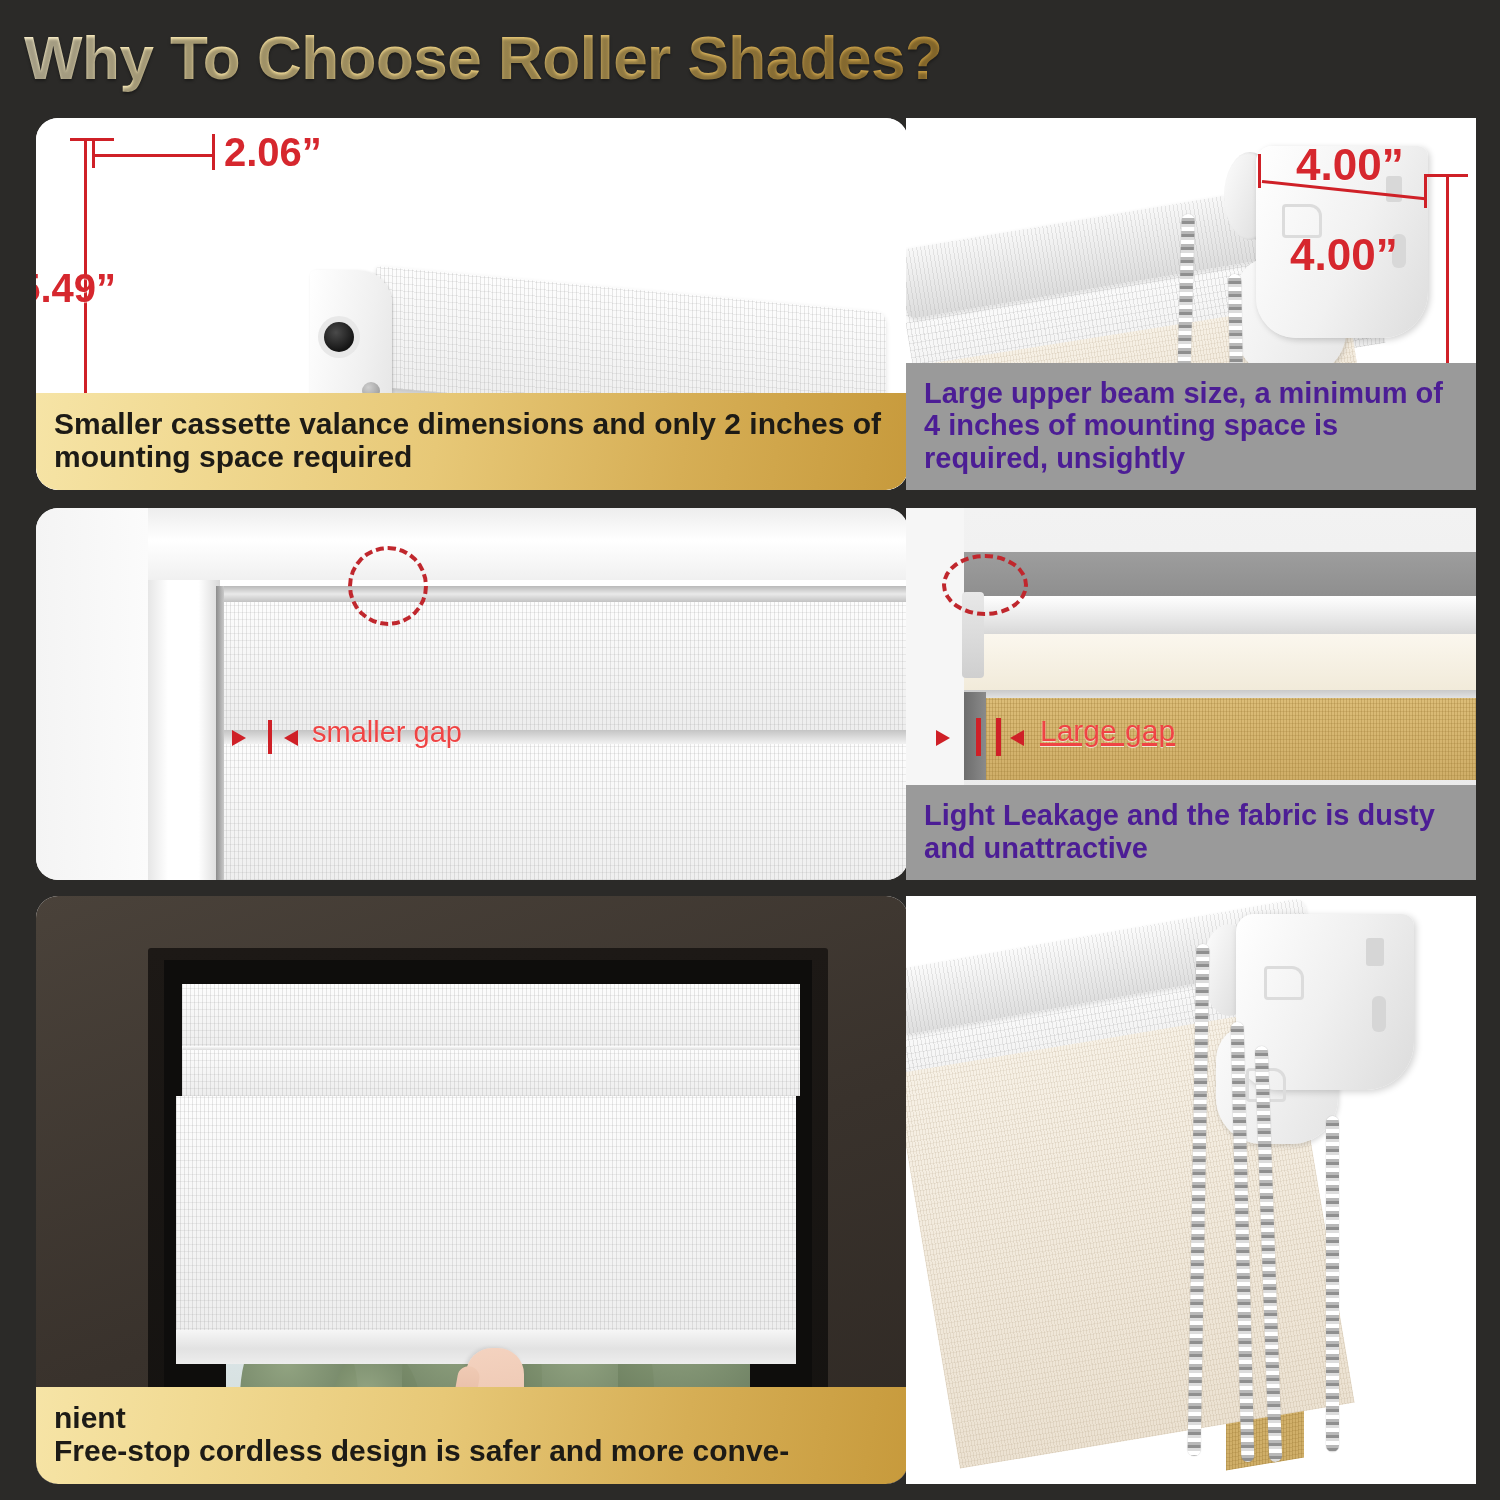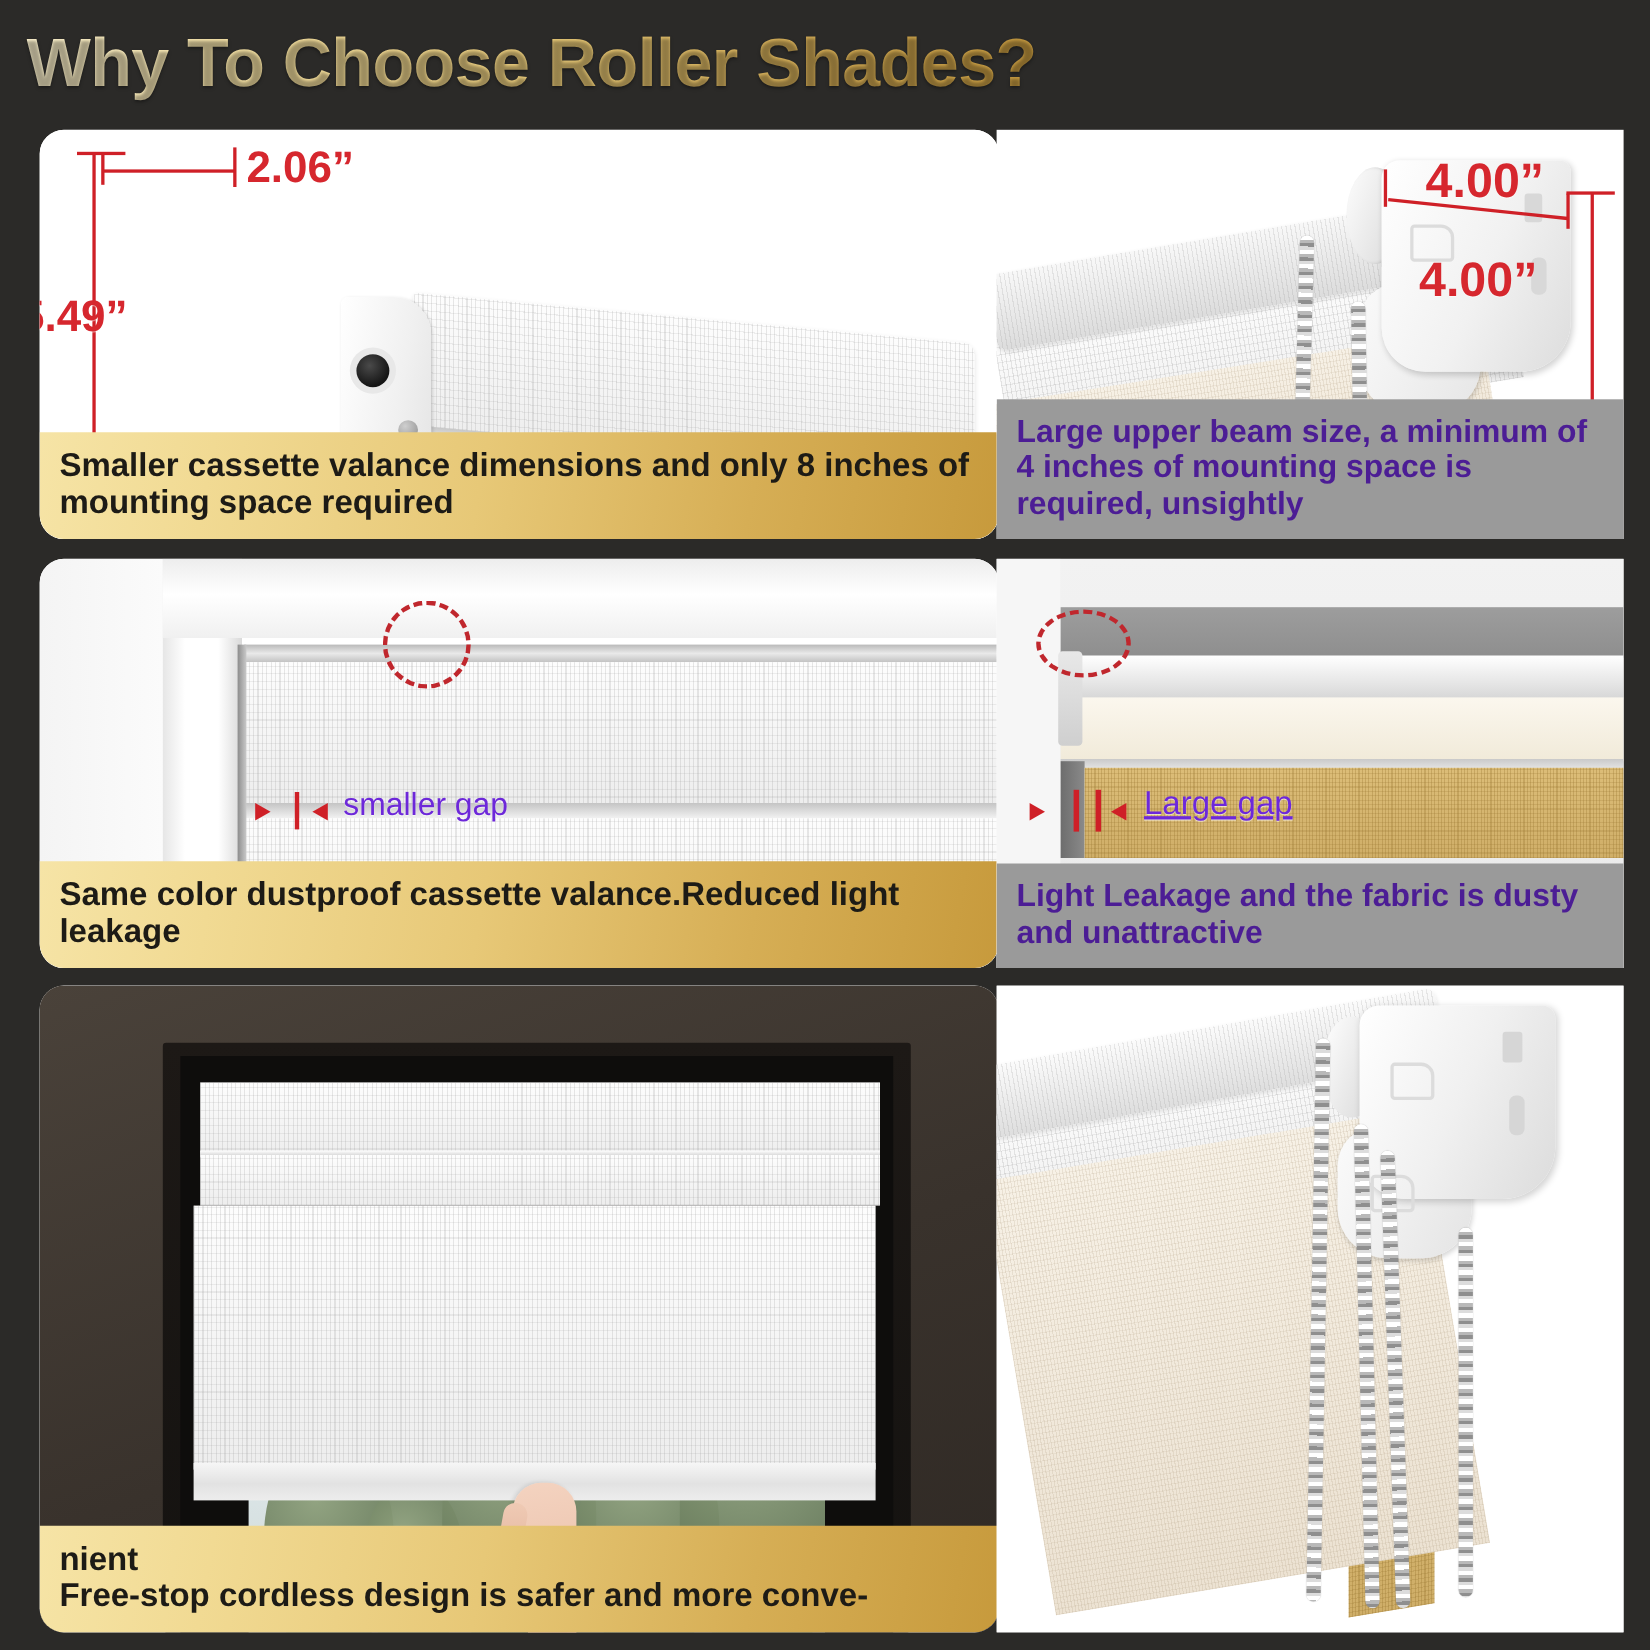--- a/index.html
+++ b/index.html
@@ -85,21 +85,21 @@
   .dim-line.h { height:3px; }
   .dim-line.v { width:3px; }
   .tick { position:absolute; background:#cf2027; }
   .arrow-r, .arrow-l {
     position:absolute; width:0; height:0;
     border-top:8px solid transparent; border-bottom:8px solid transparent;
   }
   .arrow-r { border-left:14px solid #cf2027; }
   .arrow-l { border-right:14px solid #cf2027; }
   .gap-label {
-    position:absolute; color:#6d28d9; font-size:27px; white-space:nowrap;
+    position:absolute; color:#ef4444; font-size:27px; white-space:nowrap;
     text-shadow:0 1px 1px rgba(255,255,255,.7);
   }
   .dashed-circle {
     position:absolute; border:4px dashed #c0272d; border-radius:50%;
   }
 
   
   #p1 .bg { position:absolute; inset:0; background:#fff; }
   .p1-endcap {
     position:absolute; left:274px; top:152px; width:82px; height:198px;
@@ -323,21 +323,21 @@
     <div class="dim-line h" style="left:58px; top:36px; width:120px;"></div>
     <div class="tick" style="left:56px; top:22px; width:3px; height:28px;"></div>
     <div class="tick" style="left:176px; top:16px; width:3px; height:36px;"></div>
     <div class="dim-txt" style="left:188px; top:12px; font-size:40px;">2.06”</div>
 
     <div class="dim-line v" style="left:48px; top:22px; height:296px;"></div>
     <div class="tick" style="left:34px; top:20px; width:44px; height:3px;"></div>
     <div class="tick" style="left:34px; top:316px; width:44px; height:3px;"></div>
     <div class="dim-txt" style="left:-120px; top:148px; font-size:40px; width:200px; text-align:right;">5.49”</div>
   </div>
-  <div class="caption gold">Smaller cassette valance dimensions and only 8 inches of mounting space required</div>
+  <div class="caption gold">Smaller cassette valance dimensions and only 2 inches of mounting space required</div>
 </div>
 
 <div class="panel bad c-right r1" id="p2">
   <div class="art">
     <div class="p2-tan fab-tan"></div>
     <div class="p2-fab-white fab-white"></div>
     <div class="p2-fab-cream fab-cream"></div>
     <div class="p2-roll"></div>
     <div class="p2-roller-end"></div>
     <div class="p2-bracket-lower"></div>
@@ -374,21 +374,20 @@
     <div class="p3-lower fab-white"></div>
     <div class="p3-edge"></div>
 
     <div class="dashed-circle" style="left:312px; top:38px; width:80px; height:80px;"></div>
 
     <div class="arrow-r" style="left:196px; top:222px;"></div>
     <div class="tick" style="left:232px; top:212px; width:4px; height:34px;"></div>
     <div class="arrow-l" style="left:248px; top:222px;"></div>
     <div class="gap-label" style="left:276px; top:208px; font-size:29px;">smaller gap</div>
   </div>
-  <div class="caption gold">Same color dustproof cassette valance.Reduced light leakage</div>
 </div>
 
 <div class="panel bad c-right r2" id="p4">
   <div class="art">
     <div class="p4-bg"></div>
     <div class="p4-ceiling"></div>
     <div class="p4-tube"></div>
     <div class="p4-valance"></div>
     <div class="p4-rail"></div>
     <div class="p4-darkgap"></div>

